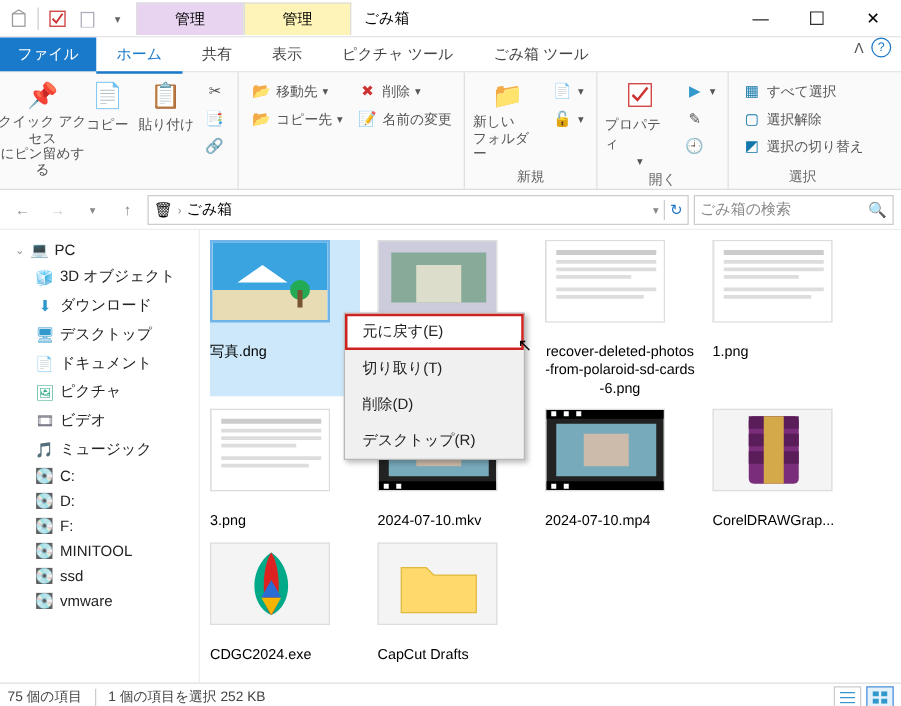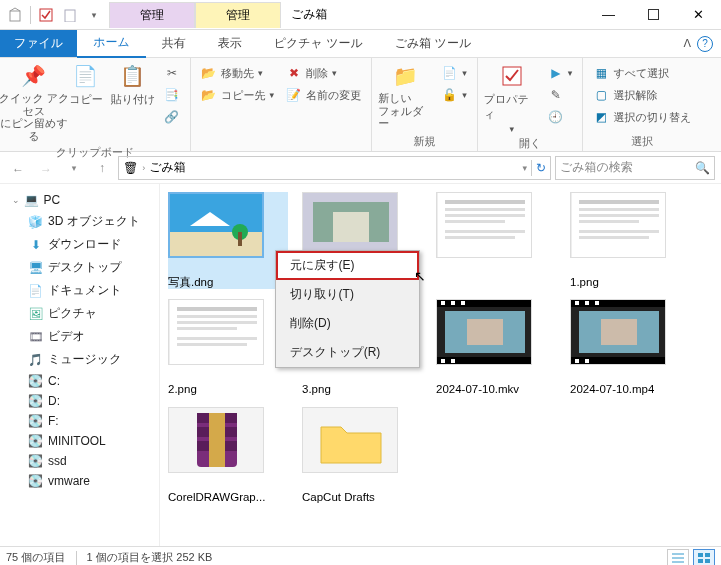--- a/index.html
+++ b/index.html
@@ -10,21 +10,21 @@
 .qat-btn { width: 22px; height: 22px; display: flex; align-items: center; justify-content: center; }
 .qat-sep { width: 1px; height: 18px; background: #ccc; margin: 0 2px; }
 .ctx-tabs { display: flex; margin-left: auto; }
 .ctx-tab { padding: 4px 30px; font-size: 12px; border: 1px solid #ddd; border-bottom: none; }
 .ctx-tab.purple { background: #e8d4f0; }
 .ctx-tab.yellow { background: #fef4b8; }
 .title-text { padding: 0 20px 0 10px; flex: 1; }
 .win-controls { margin-left: auto; display: flex; }
 .win-btn { width: 45px; height: 28px; display: flex; align-items: center; justify-content: center; font-size: 13px; }
 
-.tabbar { height: 28px; display: flex; align-items: center; background: #fff; border-bottom: 1px solid #e0e0e0; }
+.tabbar { height: 28px; display: flex; align-items: flex-start; background: #fff; border-bottom: 1px solid #e0e0e0; }
 .tab-file { background: #1979ca; color: #fff; padding: 5px 14px; font-size: 12px; }
 .tab { padding: 5px 16px; font-size: 12px; color: #444; display: flex; align-items: center; }
 .tab.active { border-bottom: 2px solid #1979ca; color: #1979ca; }
 .tabbar-right { margin-left: auto; display: flex; align-items: center; gap: 6px; padding: 0 8px; }
 .helpchev { width:16px; height:16px; border:1px solid #1979ca; border-radius:50%; color:#1979ca; display:flex; align-items:center; justify-content:center; font-size:10px;}
 
 .ribbon { height: 94px; display: flex; border-bottom: 1px solid #ddd; background: #fafafa; }
 .ribbon-group { border-right: 1px solid #e0e0e0; display: flex; flex-direction: column; justify-content: space-between; padding: 4px 6px 2px; }
 .ribbon-group-title { text-align: center; font-size: 11px; color: #666; padding-top: 2px; }
 .ribbon-row { display: flex; align-items: flex-start; gap: 4px; flex: 1; }
@@ -141,21 +141,20 @@
             <span class="ic">✂</span>
           </div>
         <div class="rbtn-small">
             <span class="ic">📑</span>
           </div>
         <div class="rbtn-small">
             <span class="ic">🔗</span>
           </div>
       </div>
     </div>
-    <div class="ribbon-group-title">クリップボード</div>
   </div>
 
   <div class="ribbon-group">
     <div class="ribbon-row">
       <div class="rcol">
         <div class="rbtn-small">
             <span class="ic">📂</span>
             <span>移動先</span>
             <span style="font-size:9px">▾</span>
           </div>
@@ -359,48 +358,35 @@
           <svg width="96" height="66">
             <rect width="96" height="66" fill="#fff" stroke="#ddd"></rect>
             <rect x="8" y="8" width="80" height="4" fill="#ccc"></rect>
             <rect x="8" y="16" width="80" height="3" fill="#ddd"></rect>
             <rect x="8" y="22" width="80" height="3" fill="#ddd"></rect>
             <rect x="8" y="28" width="60" height="3" fill="#ddd"></rect>
             <rect x="8" y="38" width="80" height="3" fill="#ddd"></rect>
             <rect x="8" y="44" width="70" height="3" fill="#ddd"></rect>
           </svg>
         </div>
+        <div class="item-label">recover-deleted-photos-from-polaroid-sd-cards-6.png</div>
       </div>
       <div class="item">
         <div class="thumb">
           <svg width="96" height="66">
             <rect width="96" height="66" fill="#fff" stroke="#ddd"></rect>
             <rect x="8" y="8" width="80" height="4" fill="#ccc"></rect>
             <rect x="8" y="16" width="80" height="3" fill="#ddd"></rect>
             <rect x="8" y="22" width="80" height="3" fill="#ddd"></rect>
             <rect x="8" y="28" width="60" height="3" fill="#ddd"></rect>
             <rect x="8" y="38" width="80" height="3" fill="#ddd"></rect>
             <rect x="8" y="44" width="70" height="3" fill="#ddd"></rect>
           </svg>
         </div>
         <div class="item-label">1.png</div>
-      </div>
-      <div class="item">
-        <div class="thumb">
-          <svg width="96" height="66">
-            <rect width="96" height="66" fill="#fff" stroke="#ddd"></rect>
-            <rect x="8" y="8" width="80" height="4" fill="#ccc"></rect>
-            <rect x="8" y="16" width="80" height="3" fill="#ddd"></rect>
-            <rect x="8" y="22" width="80" height="3" fill="#ddd"></rect>
-            <rect x="8" y="28" width="60" height="3" fill="#ddd"></rect>
-            <rect x="8" y="38" width="80" height="3" fill="#ddd"></rect>
-            <rect x="8" y="44" width="70" height="3" fill="#ddd"></rect>
-          </svg>
-        </div>
-        <div class="item-label">2.png</div>
       </div>
       <div class="item">
         <div class="thumb">
           <svg width="96" height="66">
             <rect width="96" height="66" fill="#fff" stroke="#ddd"></rect>
             <rect x="8" y="8" width="80" height="4" fill="#ccc"></rect>
             <rect x="8" y="16" width="80" height="3" fill="#ddd"></rect>
             <rect x="8" y="22" width="80" height="3" fill="#ddd"></rect>
             <rect x="8" y="28" width="60" height="3" fill="#ddd"></rect>
             <rect x="8" y="38" width="80" height="3" fill="#ddd"></rect>
@@ -455,20 +441,31 @@
             <rect x="28" y="20" width="40" height="10" fill="#5a1d5a"></rect>
             <rect x="28" y="34" width="40" height="10" fill="#5a1d5a"></rect>
             <rect x="40" y="6" width="16" height="54" fill="#d4a94a"></rect>
           </svg>
         </div>
         <div class="item-label">CorelDRAWGrap...</div>
       </div>
       <div class="item">
         <div class="thumb">
           <svg width="96" height="66">
+            <path d="M48 8 C30 20 30 50 48 58 C66 50 66 20 48 8" fill="#0a8"></path>
+            <path d="M48 8 C56 20 56 50 48 58 C40 50 40 20 48 8" fill="#d22"></path>
+            <path d="M40 44 L56 44 L48 58 Z" fill="#f5b400"></path>
+            <path d="M40 44 L48 30 L56 44 Z" fill="#2a6bd4"></path>
+          </svg>
+        </div>
+        <div class="item-label">CDGC2024.exe</div>
+      </div>
+      <div class="item">
+        <div class="thumb">
+          <svg width="96" height="66">
             <path d="M18 20 L38 20 L44 26 L78 26 L78 56 L18 56 Z" fill="#ffd96b" stroke="#e0b93c"></path>
           </svg>
         </div>
         <div class="item-label">CapCut Drafts</div>
       </div>
       <div class="cmenu" id="cmenu">
         <div class="cmenu-item hl">元に戻す(E)</div>
         <div class="cmenu-item">切り取り(T)</div>
         <div class="cmenu-item">削除(D)</div>
         <div class="cmenu-item">デスクトップ(R)</div>

